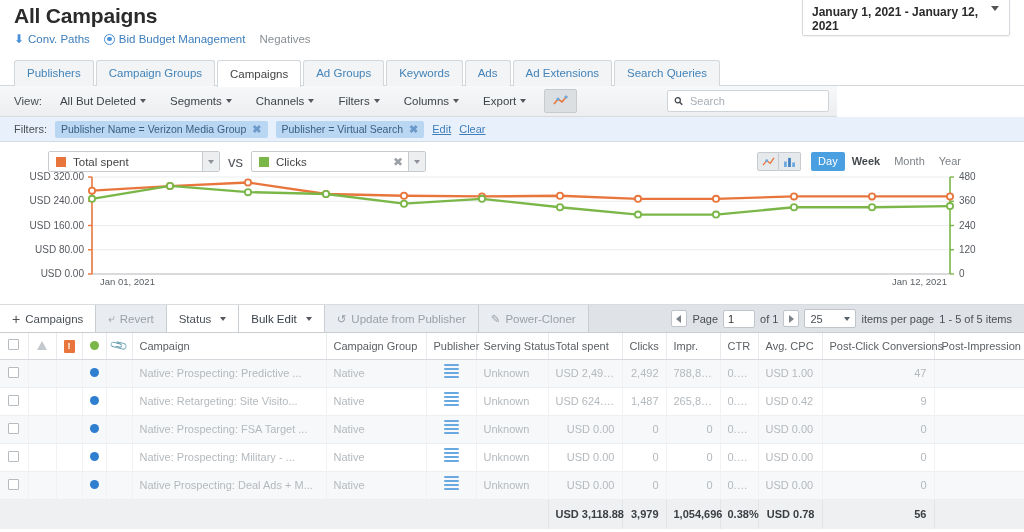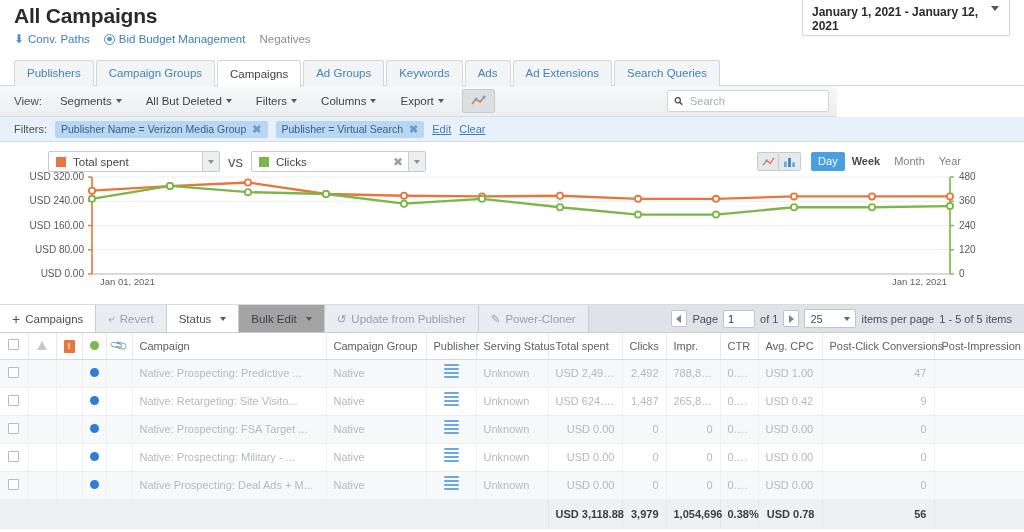--- a/index.html
+++ b/index.html
@@ -174,21 +174,21 @@
     background: #dfe3e7; border-bottom: 1px solid #c8cdd2;
     display: flex; align-items: stretch;
   }
   .ab-btn {
     display: flex; align-items: center; gap: 5px; padding: 0 12px;
     font-size: 11.5px; color: #4a4f54; cursor: pointer;
     border-right: 1px solid #c8cdd2;
   }
   .ab-btn.white { background: #fff; }
   .ab-btn.lite { background: #e9edf1; }
-  .ab-btn.blue { background: #a3a3a3; color: #39404a; }
+  .ab-btn.blue { background: #ffffff; color: #39404a; }
   .ab-btn.dis { color: #9aa0a6; }
   .ab-plus { font-size: 14px; color: #4a4f54; line-height: 1; }
   .ab-spacer { flex: 1; }
   .pager { display: flex; align-items: center; gap: 5px; padding-right: 12px; font-size: 11px; color: #4a4f54; }
   .pg-arrow {
     width: 16px; height: 17px; background: #fff; border: 1px solid #c0c5ca;
     border-radius: 2px; display: flex; align-items: center; justify-content: center; cursor: pointer;
   }
   .pg-input {
     width: 32px; height: 18px; background: #fff; border: 1px solid #c0c5ca;
@@ -277,22 +277,23 @@
         <div class="tab"><span>Ad Groups</span></div>
         <div class="tab"><span>Keywords</span></div>
         <div class="tab"><span>Ads</span></div>
         <div class="tab"><span>Ad Extensions</span></div>
         <div class="tab"><span>Search Queries</span></div>
       </div>
   </div>
 
   <div class="toolbar">
     <span class="tb-label">View:</span>
+    <span class="tb-item"><span>All But Deleted</span><i class="caret"></i></span>
     <span class="tb-item"><span>Segments</span><i class="caret"></i></span>
-    <span class="tb-item"><span>All But Deleted</span><i class="caret"></i></span>
+    <span class="tb-item"><span>Channels</span><i class="caret"></i></span>
     <span class="tb-item"><span>Filters</span><i class="caret"></i></span>
     <span class="tb-item"><span>Columns</span><i class="caret"></i></span>
     <span class="tb-item"><span>Export</span><i class="caret"></i></span>
     <span class="tb-chart-btn">
       <svg width="15" height="12" viewBox="0 0 15 12">
         <polyline points="1,9 5,4 9,7 14,1" fill="none" stroke="#e8763c" stroke-width="1.6"></polyline>
         <circle cx="5" cy="4" r="1.6" fill="#6aa8e0"></circle>
         <circle cx="13" cy="2" r="1.6" fill="#6aa8e0"></circle>
       </svg>
     </span>

